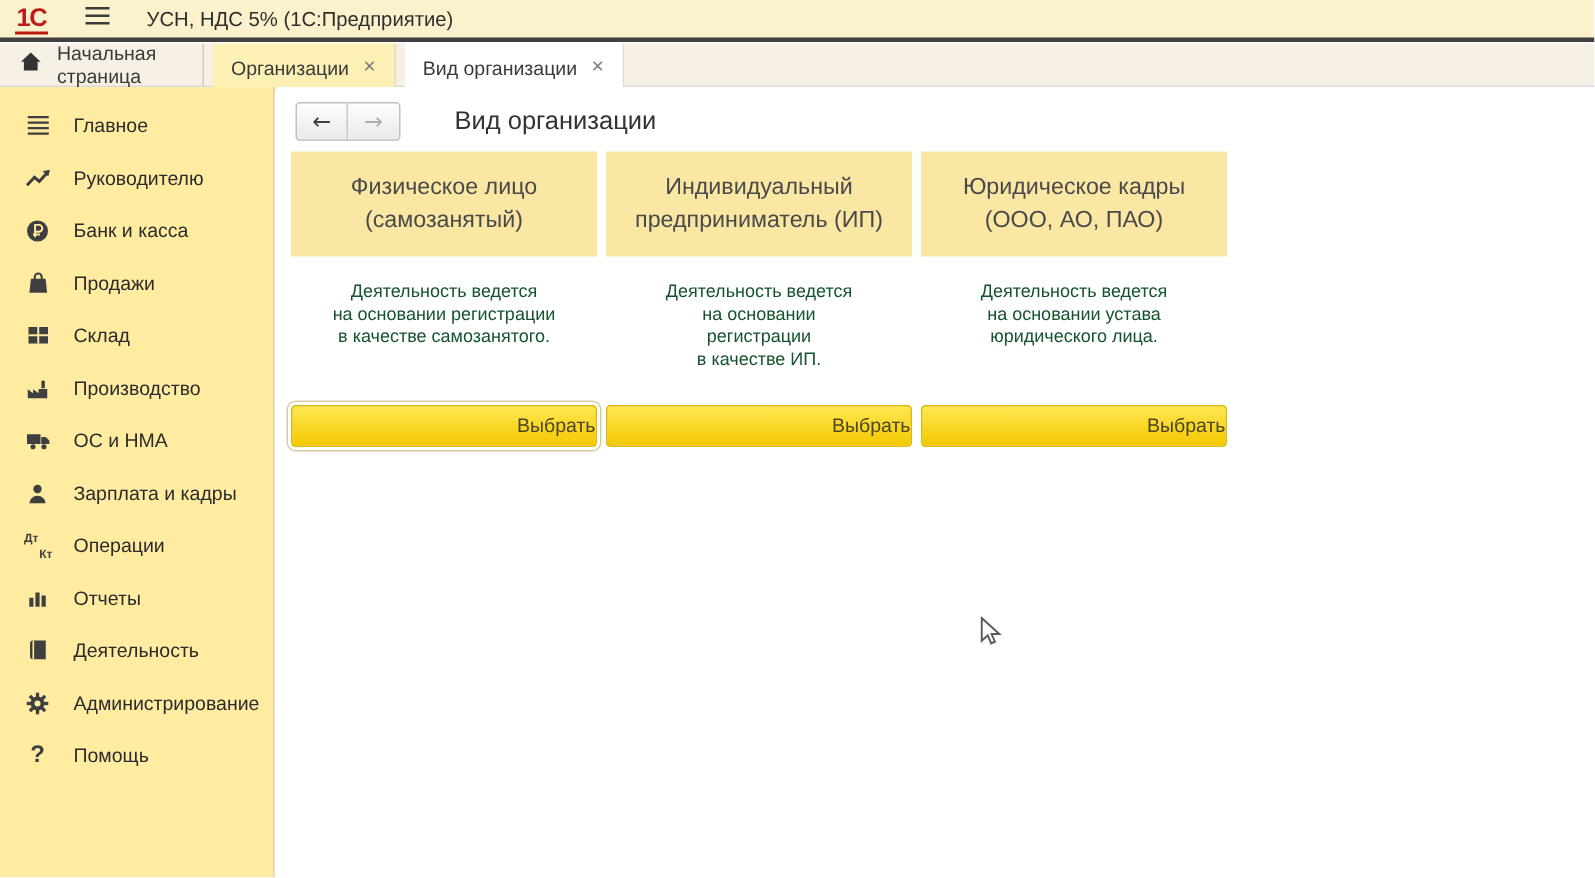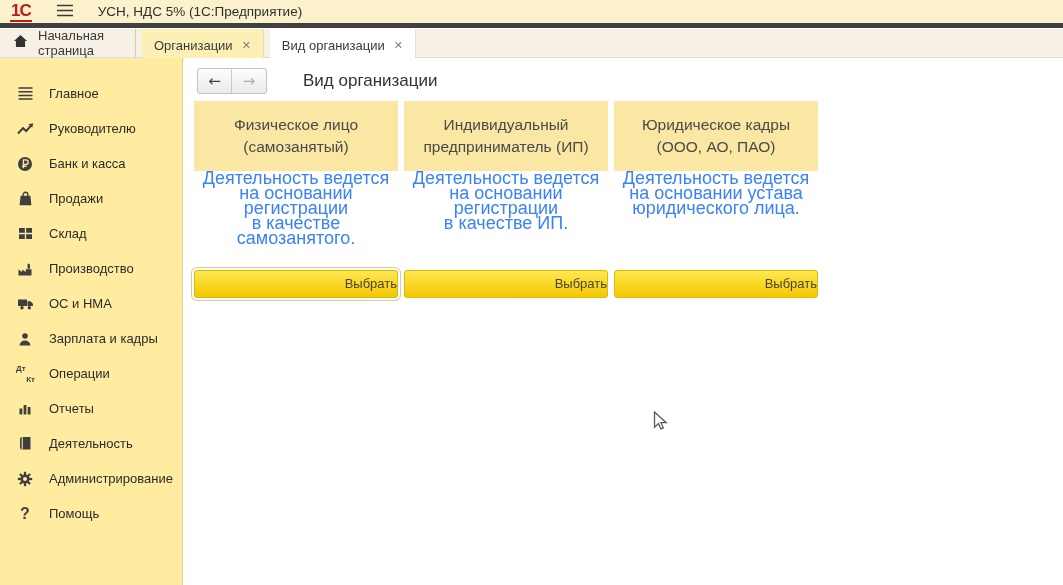--- a/index.html
+++ b/index.html
@@ -2,21 +2,21 @@
 <html><head>
 <meta charset="utf-8">
 <style>
   * { margin:0; padding:0; box-sizing:border-box; }
   html,body { width:1063px; height:585px; }
   body { font-family:"Liberation Sans","DejaVu Sans",sans-serif; background:#fff; overflow:hidden; }
   .window { position:relative; width:1063px; height:585px; background:#fff; }
 
   
   .topbar { position:absolute; left:0; top:0; width:1063px; height:28px;
-    background:#FBF2CD; border-bottom:5px solid #404040;
+    background:#FBF2CD; border-bottom:3px solid #404040;
     display:flex; align-items:center; padding-left:10px; }
   .logo { color:#BE1A17; font-weight:bold; font-size:17px; letter-spacing:-1px;
     border-bottom:2px solid #BE1A17; line-height:18px; padding:0 1px; }
   .hamburger { margin-left:24px; display:block; }
   .win-title { margin-left:24px; font-size:13.5px; color:#2E2E2E; }
 
   
   .tabbar { position:absolute; left:0; top:29px; width:1063px; height:29px;
     background:#F6F1E4; border-bottom:1px solid #DBDBDB; display:flex; align-items:stretch; }
   .home-tab { width:136px; display:flex; align-items:center; gap:10px; padding-left:13px;
@@ -24,21 +24,21 @@
   .home-tab .label, .tab .label { font-size:13px; color:#3A3A3A; }
   .tab { display:flex; align-items:center; gap:9px; padding:16px 12px; margin-left:6px;
     position:relative; border-right:1px solid #E4DCC2; }
   .tab.inactive { background:#FCF0B4; }
   .tab.active { background:#FFFFFF; border-right:1px solid #E0E0E0; }
   .tab .close { font-size:11px; color:#7E7E7E; line-height:1; padding-top:1px; }
   .tab .underline { position:absolute; left:0; right:0; bottom:0; height:3px; background:#2EA350; }
 
   
   .sidebar { position:absolute; left:0; top:58px; width:183px; height:527px;
-    background:#FFECA1; border-right:1px solid #DFD3A2; padding-top:18px; }
+    background:#FFECA1; border-right:1px solid #DFD3A2; padding-top:8px; }
   .side-item { height:35px; display:flex; align-items:center; cursor:default; }
   .side-item .ic { width:20px; margin-left:15px; margin-right:14px; display:flex;
     align-items:center; justify-content:center; flex:none; }
   .side-item .label { font-size:13px; color:#2B2B2B; white-space:nowrap; }
   .dtkt { position:relative; width:18px; height:17px; font-weight:bold; color:#3F3F3F; }
   .dtkt .dt { position:absolute; left:0; top:-1px; font-size:8px; }
   .dtkt .kt { position:absolute; right:-1px; bottom:-2px; font-size:8px; }
   .qmark { font-size:16px; font-weight:bold; color:#3F3F3F; }
 
   
@@ -49,21 +49,21 @@
   .nav-btn { width:34px; height:24px; display:flex; align-items:center; justify-content:center;
     font-family:"DejaVu Sans",sans-serif; font-size:15px; line-height:1; cursor:pointer; }
   .nav-btn.back { color:#3F3F3F; border-right:1px solid #C9C9C9; }
   .nav-btn.fwd { color:#ADADAD; }
   .page-title { margin-left:36px; font-size:17px; color:#333; }
 
   .cards-row { position:absolute; left:10px; top:43px; display:flex; }
   .card-col { width:204px; margin-right:6px; position:relative; height:232px; }
   .card-head { height:70px; background:#F9E7A3; display:flex; align-items:center; justify-content:center;
     text-align:center; font-size:15.5px; color:#4A4A4A; line-height:22px; white-space:pre-line; }
-  .card-desc { margin-top:0; text-align:center; font-size:18px; color:#3b82f6;
+  .card-desc { margin-top:16px; text-align:center; font-size:12px; color:#14532d;
     line-height:15px; white-space:pre-line; }
   .choose-btn { position:absolute; left:0; top:169px; width:204px; height:28px;
     background:linear-gradient(#FFE751,#F3C800); border:1px solid #DCBA00; border-radius:3px;
     font-size:13px; color:#4C4527; text-align:right; line-height:26px; cursor:pointer;
     font-family:"Liberation Sans",sans-serif; }
   .choose-btn.focused { box-shadow:0 0 0 2px #FFFFFF, 0 0 0 3px #D8CC9E; }
 
   .cursor { position:absolute; left:653px; top:411px; }
 </style>
 </head>

